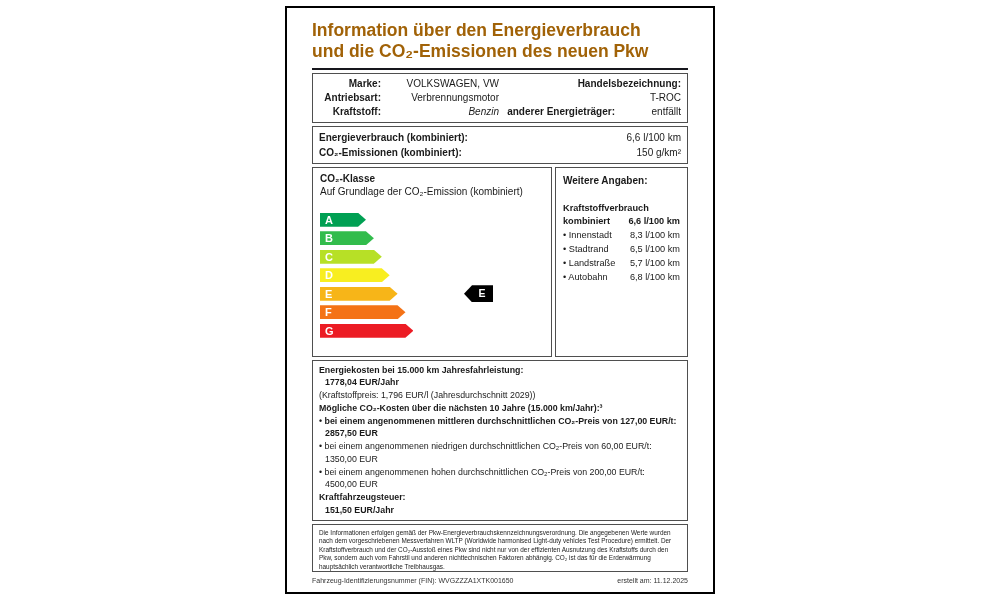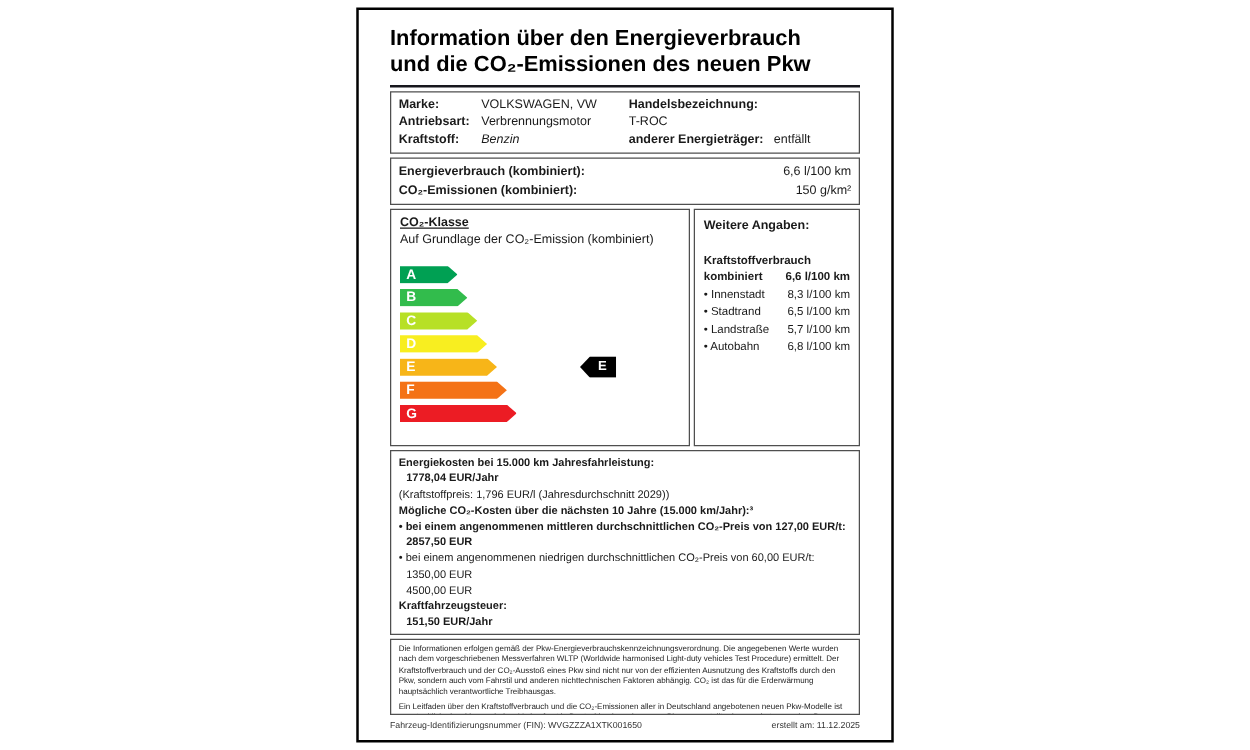--- a/index.html
+++ b/index.html
@@ -7,39 +7,39 @@
     width:1000px;height:600px;background:#ffffff;
     font-family:"Liberation Sans","DejaVu Sans",sans-serif;color:#1a1a1a;
     overflow:hidden;
   }
   .label{
     position:relative;width:430px;height:588px;margin:6px auto 0;
     background:#fff;border:2px solid #000;box-sizing:border-box;
     padding:12px 25px 8px;display:flex;flex-direction:column;
   }
   .title{
-    font-size:17.5px;font-weight:bold;color:#000000;line-height:1.22;
+    font-size:17.5px;font-weight:bold;color:#a16207;line-height:1.22;
     padding-bottom:5px;border-bottom:2px solid #17171d;
   }
   .box{border:1px solid #4f4f4f;margin-top:3px;padding:3px 6px;background:#fff;}
   
   .vehicle-grid{
     display:grid;grid-template-columns:62px 114px 112px 1fr;
-    font-size:10px;line-height:1.4;column-gap:4px;
+    font-size:10px;line-height:1.4;column-gap:4px;text-align:right;
   }
   .vehicle-grid .lbl{font-weight:bold;}
   .italic{font-style:italic;}
   .span2{grid-column:span 2;}
   
   .kv-row{display:flex;justify-content:space-between;font-size:10px;line-height:1.5;}
   .kv-row .lbl{font-weight:bold;}
   
   .klasse-row{display:flex;gap:3px;margin-top:3px;}
   .klasse-box{flex:1;border:1px solid #4f4f4f;padding:4px 7px;position:relative;height:190px;box-sizing:border-box;background:#fff;}
-  .klasse-box .h{font-size:10px;font-weight:bold;line-height:1.35;text-decoration:underline;}
+  .klasse-box .h{font-size:10px;font-weight:bold;line-height:1.35;}
   .klasse-box .sub{font-size:10px;line-height:1.35;}
   .bars{position:relative;margin-top:14px;}
   .co2-bar{
     height:14px;margin-bottom:4.5px;color:#fff;font-weight:bold;font-size:11px;
     line-height:14px;padding-left:5px;box-sizing:border-box;
     clip-path:polygon(0 0,calc(100% - 8px) 0,100% 50%,calc(100% - 8px) 100%,0 100%);
   }
   .indicator{
     position:absolute;height:17px;width:29px;background:#000;color:#fff;
     font-weight:bold;font-size:10.5px;line-height:17px;text-align:center;
@@ -152,20 +152,21 @@
     <div id="cost-bullets">
         <div class="c-row bold">
           <span>• bei einem angenommenen mittleren durchschnittlichen CO₂-Preis von 127,00 EUR/t:</span>
           <span class="val">2857,50 EUR</span>
         </div>
         <div class="c-row">
           <span>• bei einem angenommenen niedrigen durchschnittlichen CO₂-Preis von 60,00 EUR/t:</span>
           <span class="val">1350,00 EUR</span>
         </div>
         <div class="c-row">
+          <span>• bei einem angenommenen hohen durchschnittlichen CO₂-Preis von 200,00 EUR/t:</span>
           <span class="val">4500,00 EUR</span>
         </div>
       </div>
     <div class="c-row bold">
       <span>Kraftfahrzeugsteuer:</span>
       <span class="val">151,50 EUR/Jahr</span>
     </div>
   </div>
 
   <div class="box fineprint" id="fineprint">

